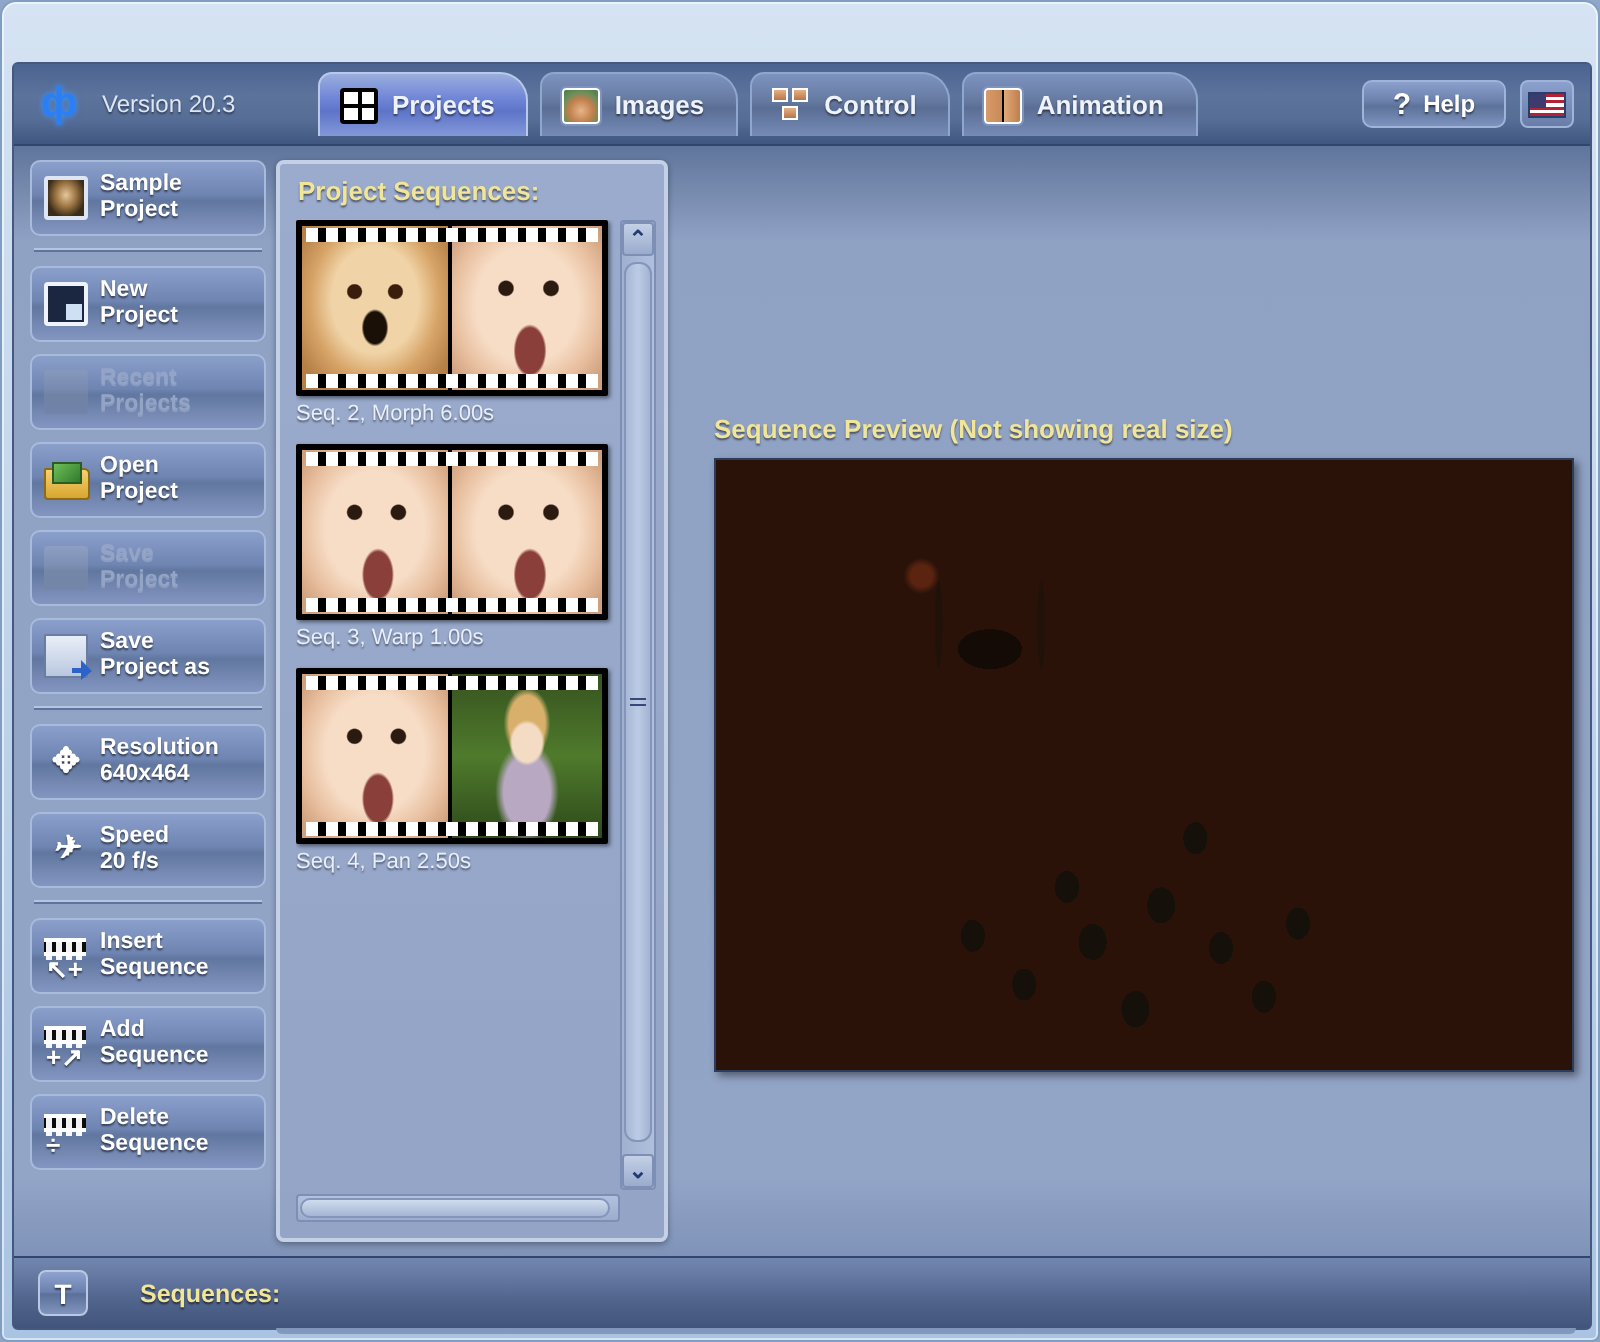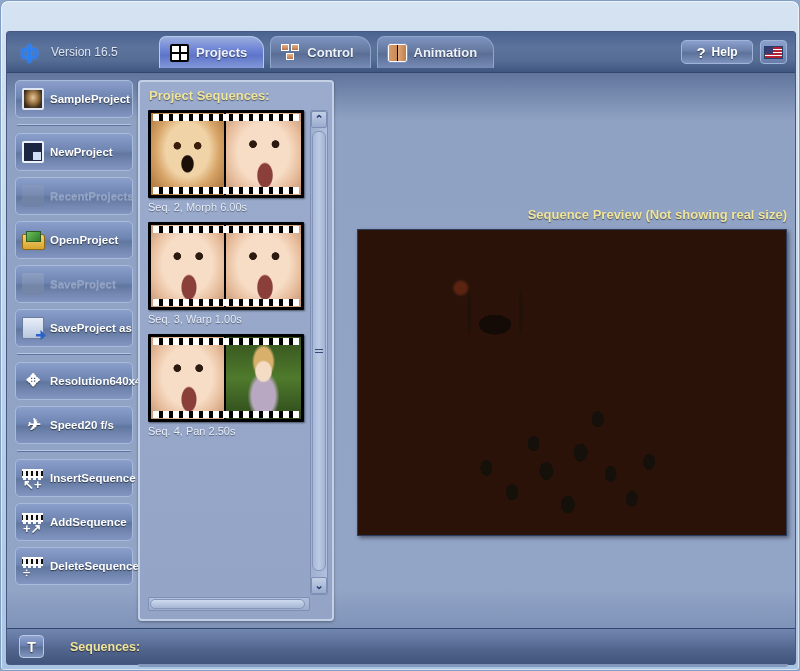--- a/index.html
+++ b/index.html
@@ -145,21 +145,21 @@
   .sidebar { position: absolute; left: 8px; top: 48px; width: 118px; }
   .side-btn {
     width: 118px; height: 38px; margin-bottom: 6px;
     border-radius: 5px; border: 1px solid #a9bbdb;
     background: linear-gradient(180deg,#8b9fcb 0%,#6e84b1 46%,#61779f 54%,#8396c2 100%);
     display: flex; align-items: center; padding-left: 6px; gap: 6px;
     color: #ffffff; font-size: 11.5px; font-weight: bold; line-height: 13px;
     text-shadow: 0 1px 1px rgba(0,0,0,.55);
   }
   .side-btn.disabled { color: #93a4c6; text-shadow: 0 1px 0 rgba(255,255,255,.18); }
-  .side-btn .lbl { display: flex; flex-direction: row; }
+  .side-btn .lbl { display: flex; flex-direction: column; }
   .sb-ico { width: 22px; height: 22px; flex: 0 0 auto; position: relative; }
   .side-sep { height: 1px; background: #b7c6e0; margin: 5px 2px 8px 2px; box-shadow: 0 1px 0 #5e74a0; }
   .ico-sample { background: linear-gradient(180deg,#2d2416,#6d5334); border: 2px solid #dfe6f3; border-radius:2px;
     background-image: radial-gradient(ellipse at 50% 42%, #e6c89c 0%, #9c7442 40%, #3a2c1a 75%); }
   .ico-new { border: 2px solid #eef2fa; background: #1b2740; border-radius:2px; position: relative; }
   .ico-new::after { content:""; position:absolute; right:1px; bottom:1px; width:8px; height:8px; background:#cfe0f5; }
   .ico-recent { border-radius: 2px; background: linear-gradient(180deg,#8e9cbb,#6e7e9f); opacity:.55; }
   .ico-open { position:relative; }
   .ico-open::before { content:""; position:absolute; left:0; top:5px; width:21px; height:14px;
     background: linear-gradient(180deg,#f5d273,#d8a52f); border:1px solid #8d6a13; border-radius:1px 3px 2px 2px; }
@@ -281,21 +281,21 @@
   }
   .h-thumb {
     position:absolute; left:1px; top:1px; width:155px; height:10px;
     background: linear-gradient(180deg,#cfdcef,#a5b5d4);
     border:1px solid #8395ba; border-radius: 5px;
   }
 
   
   .preview-title {
     position: absolute; left: 350px; top: 175px; width: 430px;
-    text-align: right; font-size: 13px; font-weight: bold;
+    text-align: left; font-size: 13px; font-weight: bold;
     color: #f1e59a; text-shadow: 0 1px 1px rgba(0,0,0,.5);
   }
   .preview-img {
     position: absolute; left: 350px; top: 197px; width: 430px; height: 307px;
     border: 1px solid #2b3c5c;
     box-shadow: 2px 2px 4px rgba(0,0,0,.45);
     background:
       
       radial-gradient(ellipse 7px 9px at 44% 79%, #16100a 0 100%, transparent 100%),
       radial-gradient(ellipse 7px 9px at 52% 73%, #16100a 0 100%, transparent 100%),
@@ -395,26 +395,30 @@
 </head>
 <body>
 
 <div class="window">
 
 
   <div class="app-body">
 
     <div class="header">
       <div class="logo">ф</div>
-      <div class="version">Version 16.5</div>
+      <div class="version">Version 20.3</div>
 
       <div class="tabs">
         <div class="tab active">
           <span class="tab-ico ico-projects"></span>
           <span>Projects</span>
+        </div>
+        <div class="tab">
+          <span class="tab-ico ico-images"></span>
+          <span>Images</span>
         </div>
         <div class="tab">
           <span class="tab-ico ico-control">
               <i></i>
               <i></i>
               <i></i>
             </span>
           <span>Control</span>
         </div>
         <div class="tab">

